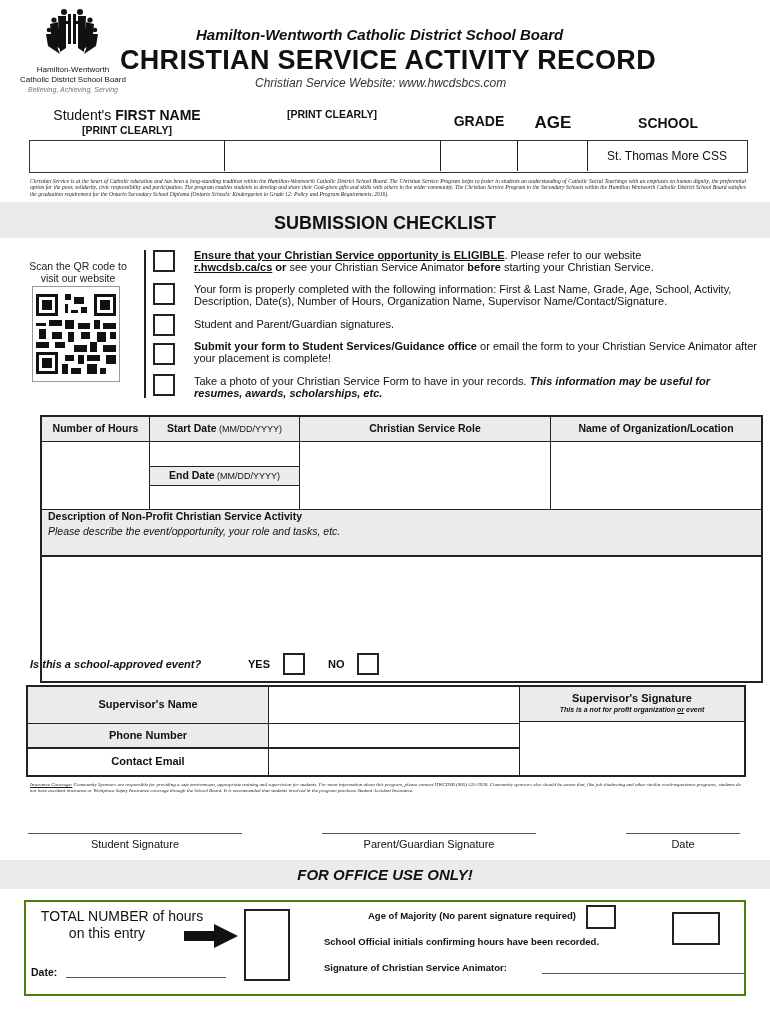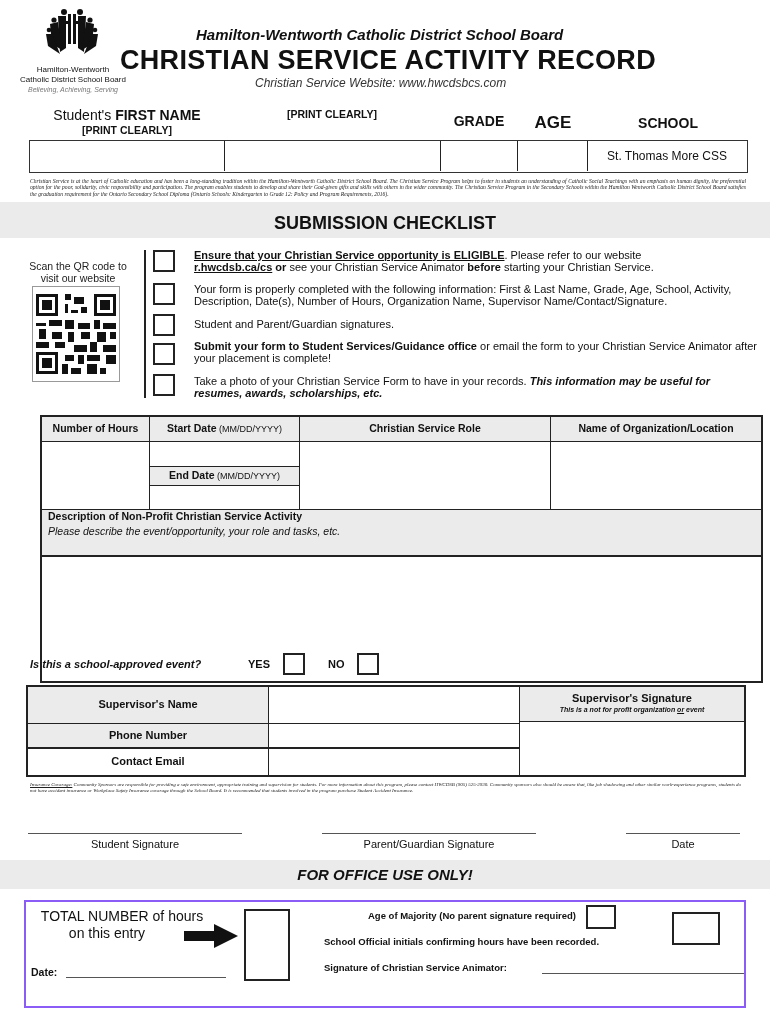--- a/index.html
+++ b/index.html
@@ -187,21 +187,21 @@
 
 <div class="abs" style="left:28px;top:833px;width:214px;border-top:1px solid #555;"></div>
 <div class="abs center" style="left:28px;top:838px;width:214px;font-size:11px;">Student Signature</div>
 <div class="abs" style="left:322px;top:833px;width:214px;border-top:1px solid #555;"></div>
 <div class="abs center" style="left:322px;top:838px;width:214px;font-size:11px;">Parent/Guardian Signature</div>
 <div class="abs" style="left:626px;top:833px;width:114px;border-top:1px solid #555;"></div>
 <div class="abs center" style="left:626px;top:838px;width:114px;font-size:11px;">Date</div>
 
 <div class="abs grey center b i" style="left:0;top:860px;width:770px;height:29px;line-height:29px;font-size:15px;">FOR OFFICE USE ONLY!</div>
 
-<div class="abs" style="left:24px;top:900px;width:722px;height:108px;border:2px solid #8b5cf6;box-sizing:border-box;">
+<div class="abs" style="left:24px;top:900px;width:722px;height:96px;border:2px solid #4d7c0f;box-sizing:border-box;">
   <div class="abs center" style="left:8px;top:6px;width:176px;font-size:14px;line-height:17px;">
     <div>TOTAL NUMBER of hours</div>
     <div style="margin-right:30px;">on this entry</div>
   </div>
   <svg width="58" height="24" viewBox="0 0 58 24" style="position:absolute;left:156px;top:22px;">
     <rect x="2" y="7" width="32" height="10" fill="#111"></rect>
     <polygon points="32,0 56,12 32,24" fill="#111"></polygon>
   </svg>
   <div class="abs b" style="left:5px;top:64px;font-size:10.5px;">
     <span>Date:</span>

